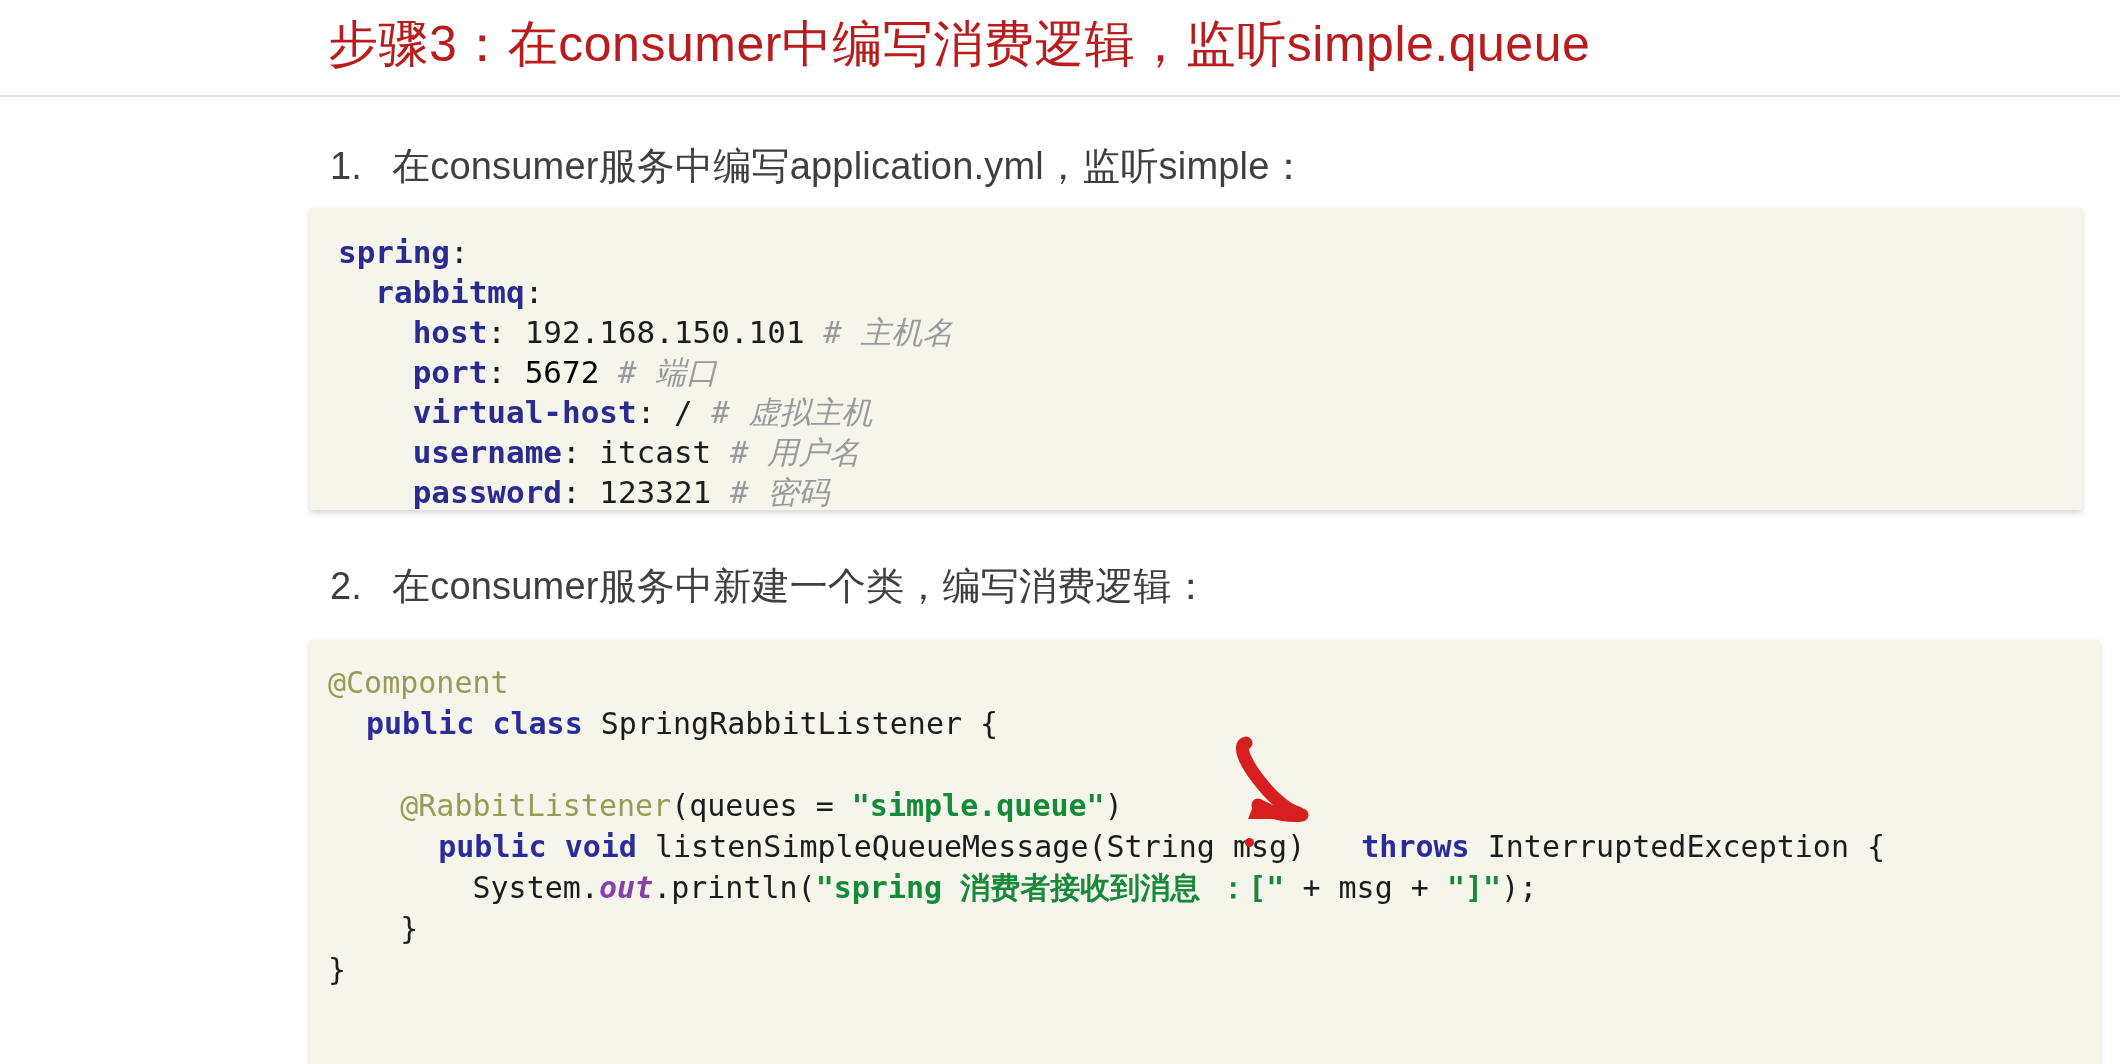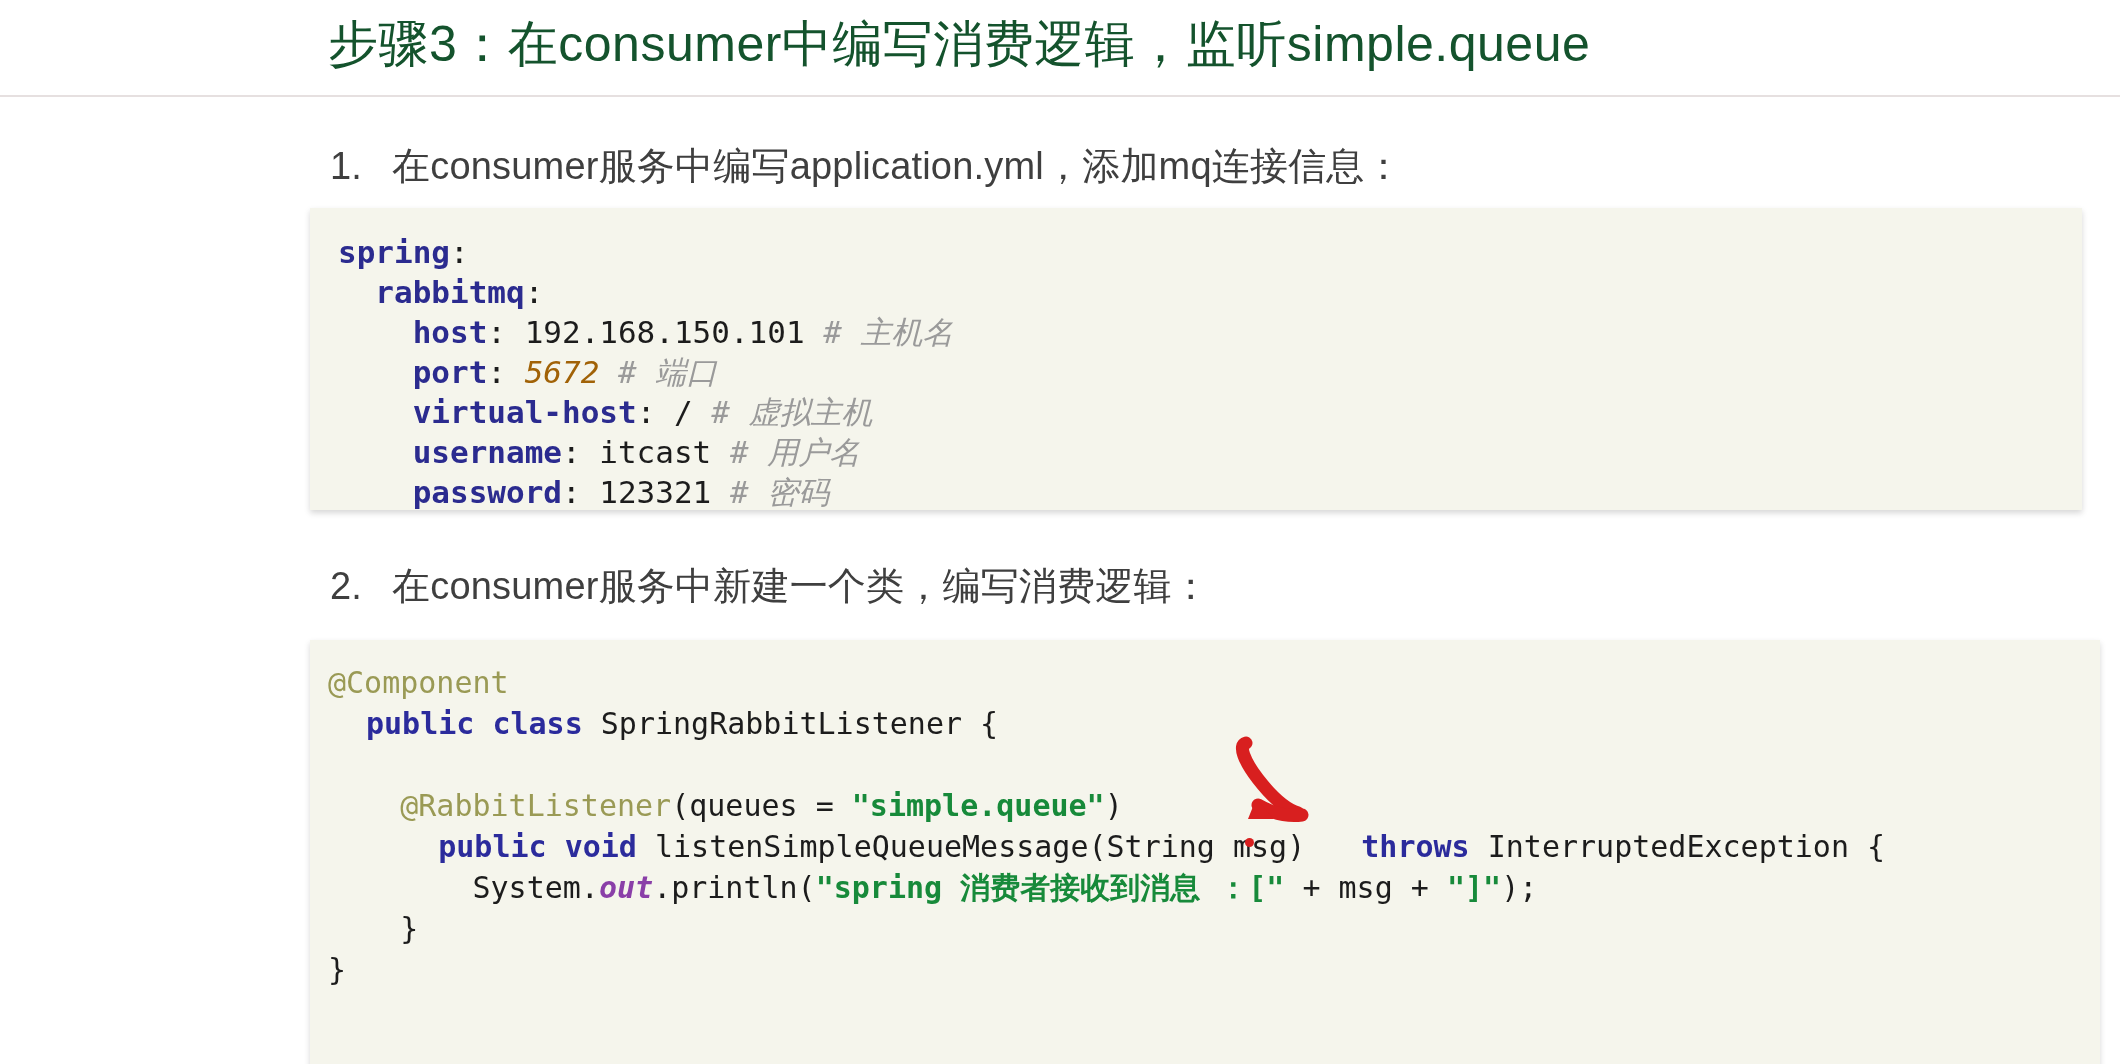--- a/index.html
+++ b/index.html
@@ -62,21 +62,21 @@
     letter-spacing: 2px;
     white-space: nowrap;
   }
   .page-title {
     position: absolute;
     left: 328px;
     top: 8px;
     font-size: 50px;
     line-height: 72px;
     font-weight: 400;
-    color: #14532d;
+    color: #b91c1c;
     white-space: nowrap;
     letter-spacing: 0.5px;
   }
   .header-rule {
     position: absolute;
     left: 0;
     top: 95px;
     width: 2120px;
     height: 2px;
     background: #e6e0e0;
@@ -122,21 +122,21 @@
     left: 310px;
     top: 640px;
     width: 1790px;
     height: 454px;
     padding: 22px 0 0 18px;
   }
   .code-java { font-size: 30px; line-height: 41px; }
 
   .tok-key    { color: #2b2b8f; font-weight: bold; margin-left: 10px; }
   .tok-kw     { color: #2b2b9c; font-weight: bold; margin-left: 38px; }
-  .tok-num    { color: #a16207; font-style: italic; }
+  .tok-num    { color: #000000; }
   .tok-str    { color: #178a3a; font-weight: bold; }
   .tok-cmt    { color: #9a9a9a; font-style: italic; }
   .tok-ann    { color: #9a9a55; }
   .tok-plain  { color: #1c1c1c; }
   .tok-field  { color: #8a3fa8; font-style: italic; font-weight: bold; }
 
   
   .arrow-annotation {
     position: absolute;
     left: 1228px;
@@ -159,21 +159,21 @@
 <body>
 
 <div class="header">
 
 
   <div class="page-title">步骤3：在consumer中编写消费逻辑，监听simple.queue</div>
   <div class="header-rule"></div>
 </div>
 
 <div class="step-line step-1">
-  <span class="step-num">1.</span><span>在consumer服务中编写application.yml，添加mq连接信息：</span>
+  <span class="step-num">1.</span><span>在consumer服务中编写application.yml，监听simple：</span>
 </div>
 
 <div class="code-block code-yaml" id="yaml-code"><div><span class="tok-key">spring</span><span class="tok-plain">:</span></div><div><span class="tok-plain">  </span><span class="tok-key">rabbitmq</span><span class="tok-plain">:</span></div><div><span class="tok-plain">    </span><span class="tok-key">host</span><span class="tok-plain">: 192.168.150.101 </span><span class="tok-cmt"># 主机名</span></div><div><span class="tok-plain">    </span><span class="tok-key">port</span><span class="tok-plain">: </span><span class="tok-num">5672</span><span class="tok-plain"> </span><span class="tok-cmt"># 端口</span></div><div><span class="tok-plain">    </span><span class="tok-key">virtual-host</span><span class="tok-plain">: / </span><span class="tok-cmt"># 虚拟主机</span></div><div><span class="tok-plain">    </span><span class="tok-key">username</span><span class="tok-plain">: itcast </span><span class="tok-cmt"># 用户名</span></div><div><span class="tok-plain">    </span><span class="tok-key">password</span><span class="tok-plain">: 123321 </span><span class="tok-cmt"># 密码</span></div></div>
 
 <div class="step-line step-2">
   <span class="step-num">2.</span><span>在consumer服务中新建一个类，编写消费逻辑：</span>
 </div>
 
 <div class="code-block code-java" id="java-code"><div><span class="tok-ann">@Component</span></div><div><span class="tok-kw">public class</span><span class="tok-plain"> SpringRabbitListener {</span></div><div>&nbsp;</div><div><span class="tok-plain">    </span><span class="tok-ann">@RabbitListener</span><span class="tok-plain">(queues = </span><span class="tok-str">"simple.queue"</span><span class="tok-plain">)</span></div><div><span class="tok-plain">    </span><span class="tok-kw">public void</span><span class="tok-plain"> listenSimpleQueueMessage(String msg) </span><span class="tok-kw">throws</span><span class="tok-plain"> InterruptedException {</span></div><div><span class="tok-plain">        System.</span><span class="tok-field">out</span><span class="tok-plain">.println(</span><span class="tok-str">"spring 消费者接收到消息 ：["</span><span class="tok-plain"> + msg + </span><span class="tok-str">"]"</span><span class="tok-plain">);</span></div><div><span class="tok-plain">    }</span></div><div><span class="tok-plain">}</span></div></div>
 

